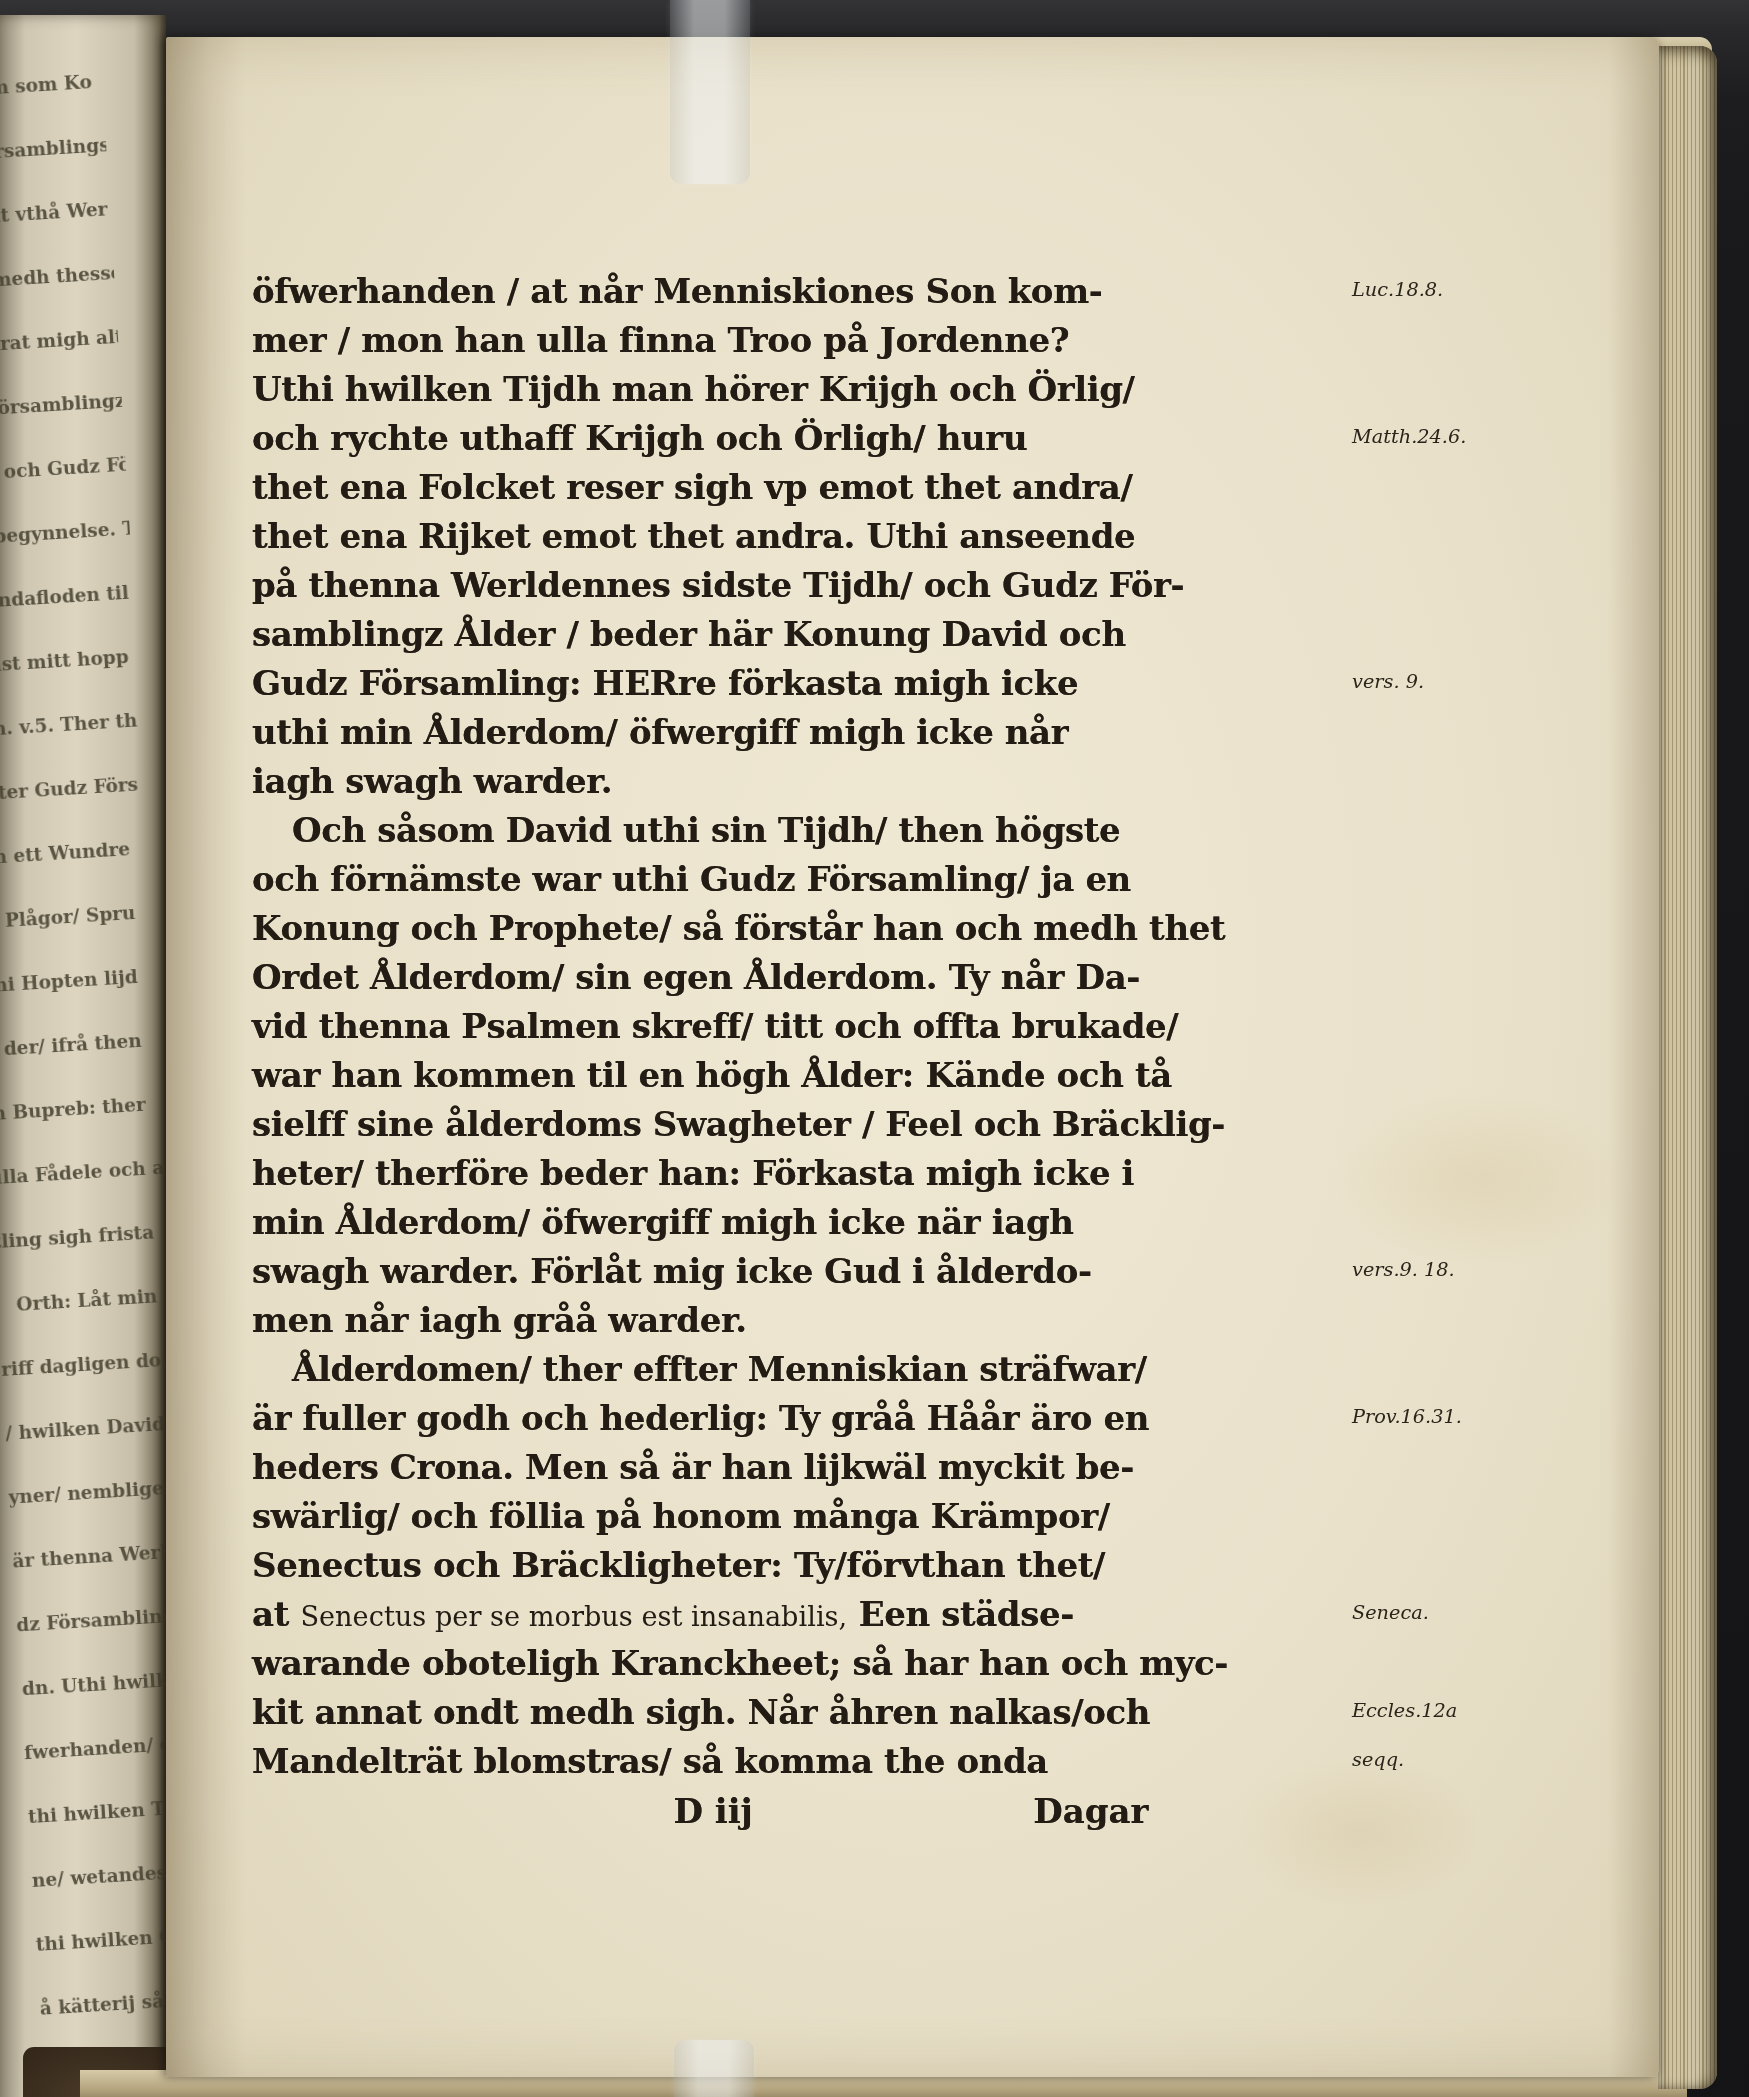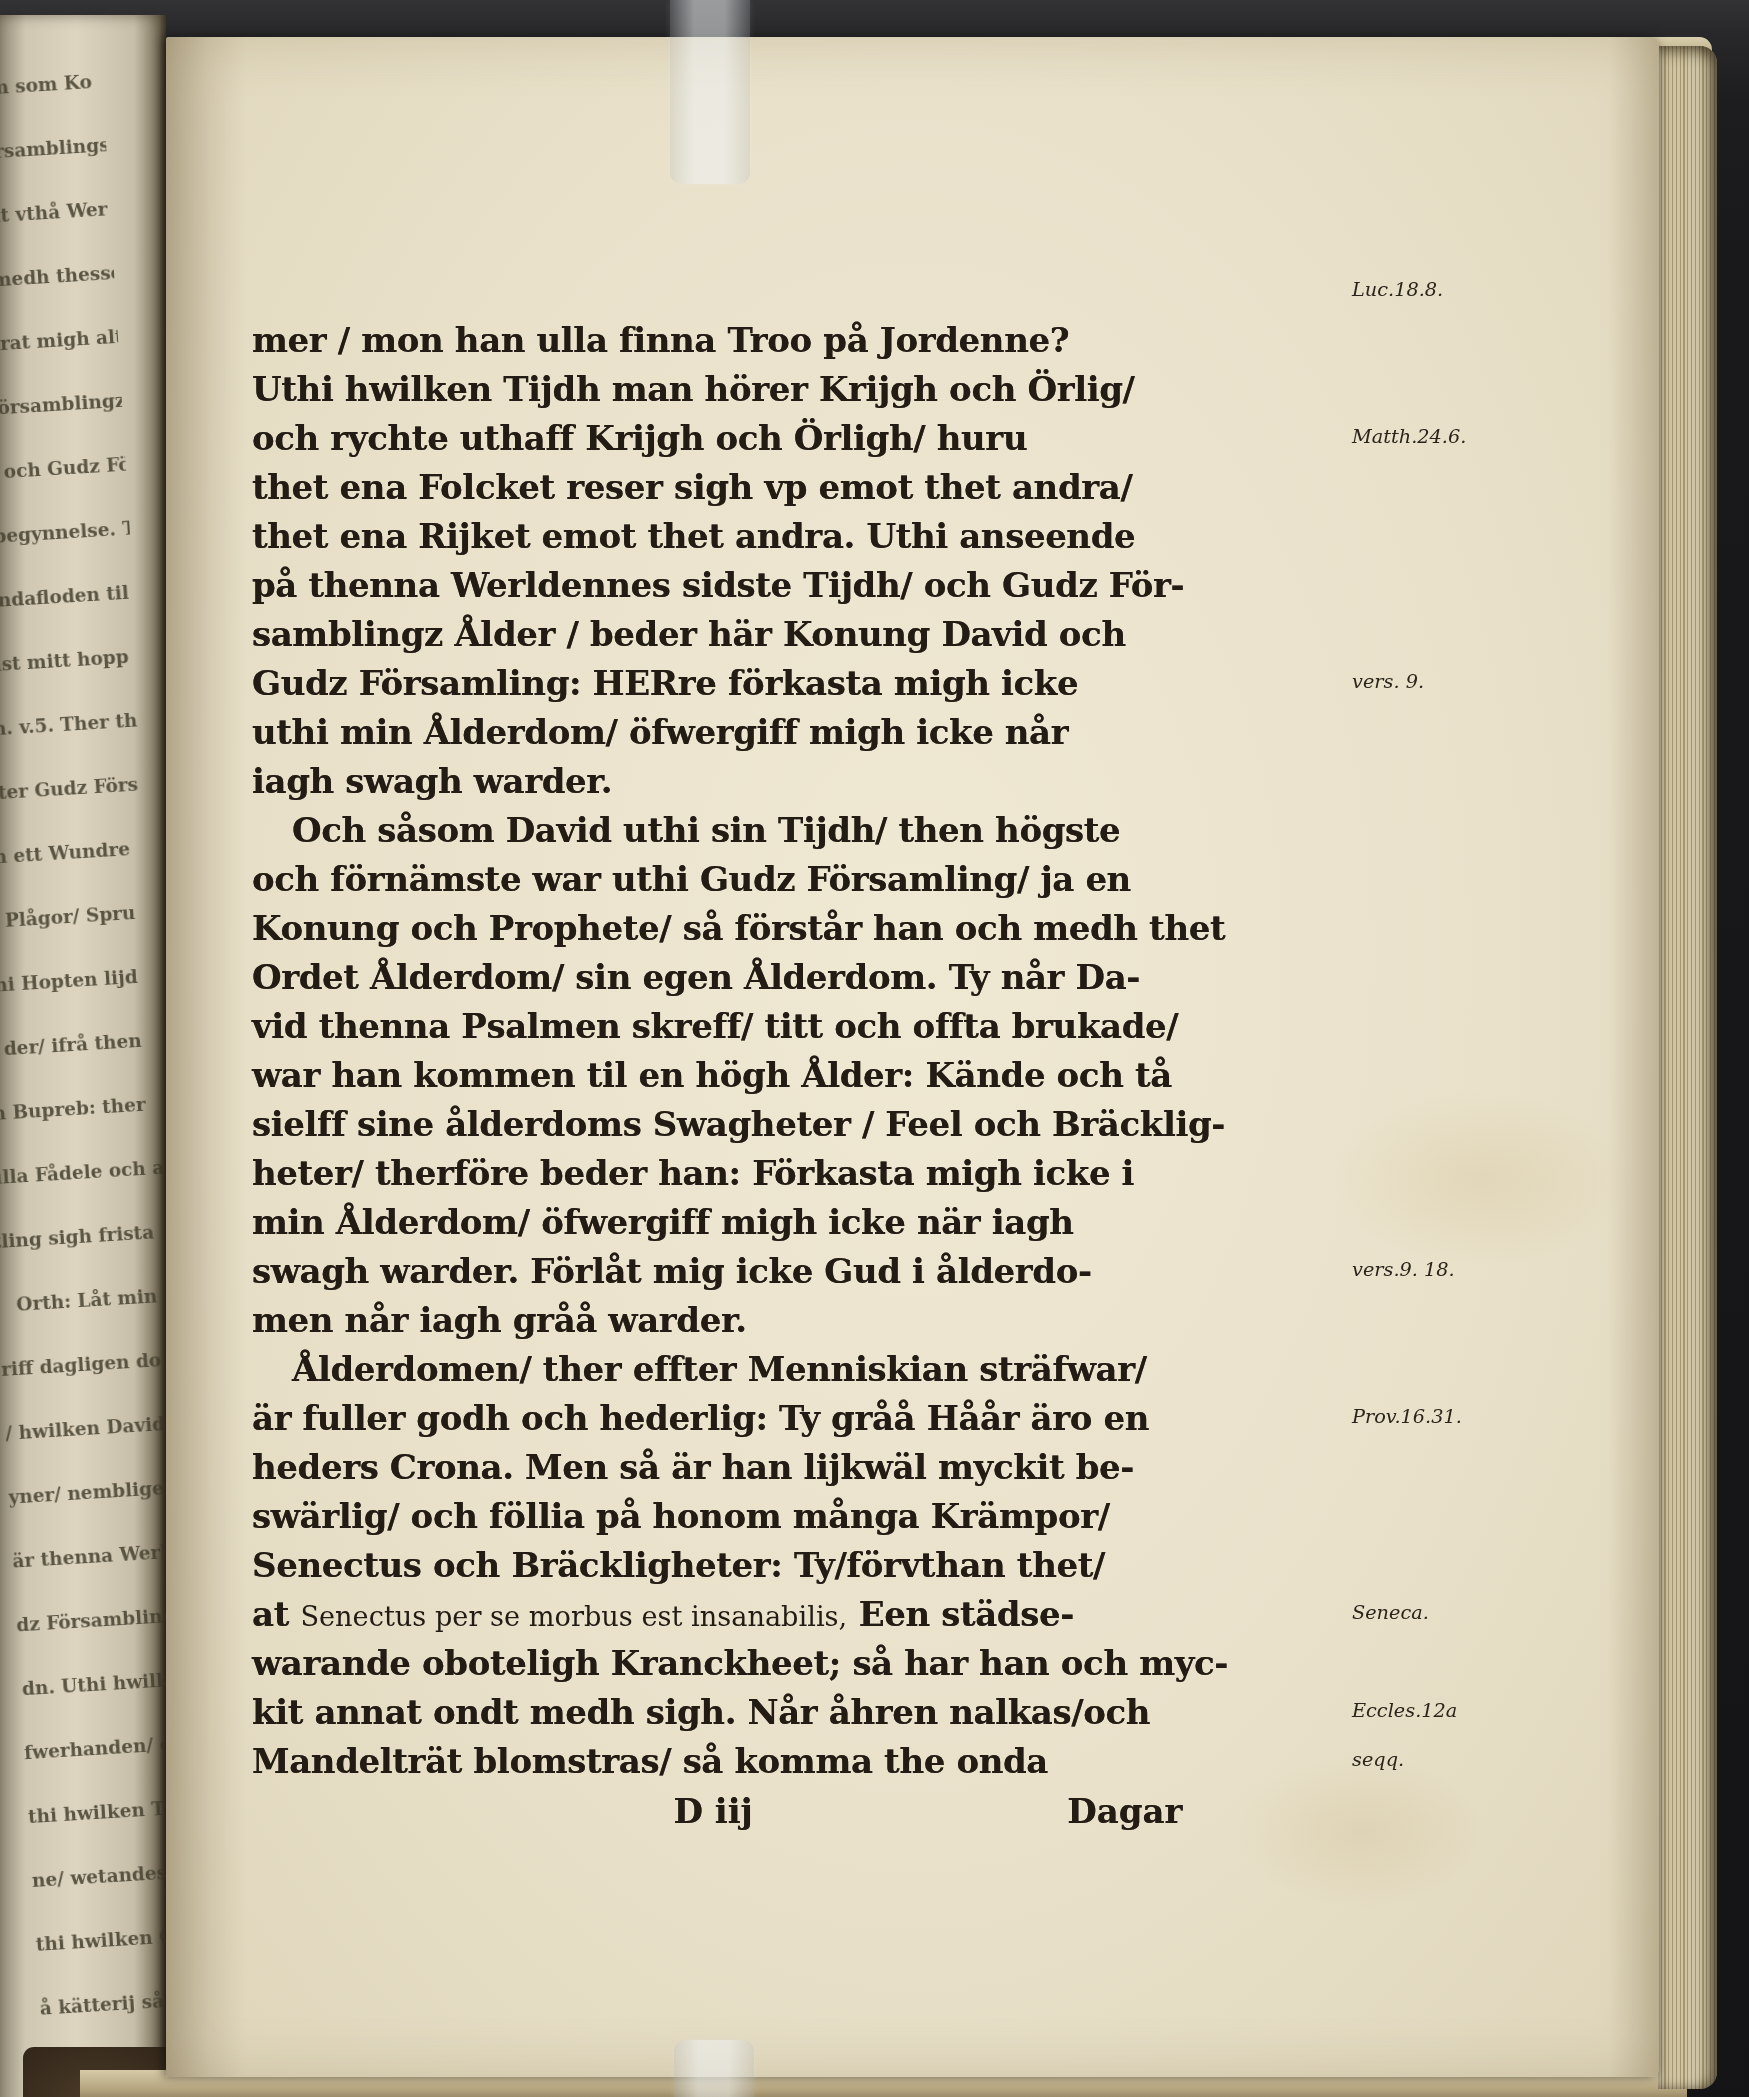--- a/index.html
+++ b/index.html
@@ -99,21 +99,21 @@
     position:absolute;left:1100px;top:0;width:252px;
     font-size:19.3px;font-weight:normal;font-style:italic;letter-spacing:0;
     line-height:46px;text-shadow:none;white-space:nowrap;color:#2a241a;
   }
   .footer-row{
     position:relative;height:50px;line-height:50px;
     font-size:34px;font-weight:bold;color:var(--ink);
     text-shadow:0 0 0.4px rgba(20,12,4,.65);
   }
   .footer-sig{position:absolute;left:41%;}
-  .footer-catch{position:absolute;left:76%;margin-left:34px;}
+  .footer-catch{position:absolute;left:76%;}
 
   
   .strap{
     position:absolute;width:80px;
     background:linear-gradient(90deg,rgba(180,186,190,.25),rgba(238,241,243,.55) 30%,rgba(238,241,243,.55) 68%,rgba(180,186,190,.25));
     box-shadow:0 0 7.6px rgba(255,255,255,.12);
   }
   .strap-top{left:670px;top:0;height:184px;border-radius:0 0 11px 11px;}
   .strap-bottom{left:674px;top:2040px;height:148px;border-radius:11px 11px 0 0;}
 </style>
@@ -159,21 +159,21 @@
       </div>
   </div>
 
   <div class="cover-bottom-left"></div>
   <div class="book-bottom-edge"></div>
   <div class="stack-top-curve"></div>
   <div class="page-stack"></div>
 
   <div class="page">
     <div class="text-block" id="text-block">
-        <div class="line"><span class="margin-note">Luc.18.8.</span></div>
+        <div class="line"><span class="line-text">öfwerhanden / at når Menniskiones Son kom-</span><span class="margin-note">Luc.18.8.</span></div>
         <div class="line"><span class="line-text">mer / mon han ulla finna Troo på Jordenne?</span></div>
         <div class="line"><span class="line-text">Uthi hwilken Tijdh man hörer Krijgh och Örlig/</span></div>
         <div class="line"><span class="line-text">och rychte uthaff Krijgh och Örligh/  huru</span><span class="margin-note">Matth.24.6.</span></div>
         <div class="line"><span class="line-text">thet ena Folcket reser sigh vp emot thet andra/</span></div>
         <div class="line"><span class="line-text">thet ena Rijket emot thet andra.   Uthi anseende</span></div>
         <div class="line"><span class="line-text">på thenna Werldennes sidste Tijdh/ och Gudz För-</span></div>
         <div class="line"><span class="line-text">samblingz Ålder / beder här Konung David och</span></div>
         <div class="line"><span class="line-text">Gudz Församling: HERre förkasta migh icke</span><span class="margin-note">vers. 9.</span></div>
         <div class="line"><span class="line-text">uthi min Ålderdom/  öfwergiff migh icke når</span></div>
         <div class="line"><span class="line-text">iagh swagh warder.</span></div>

